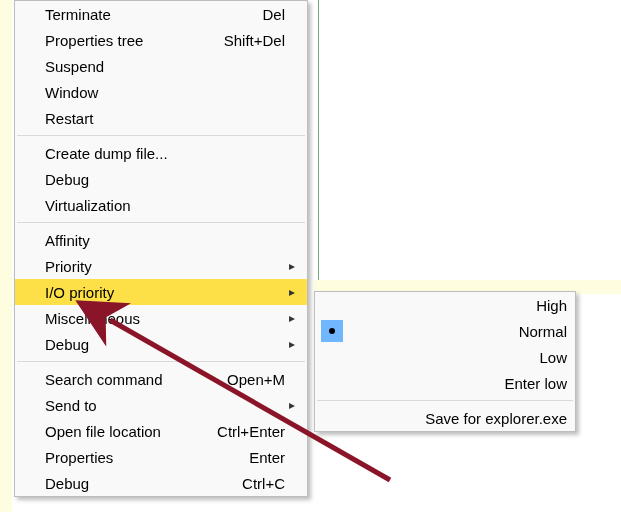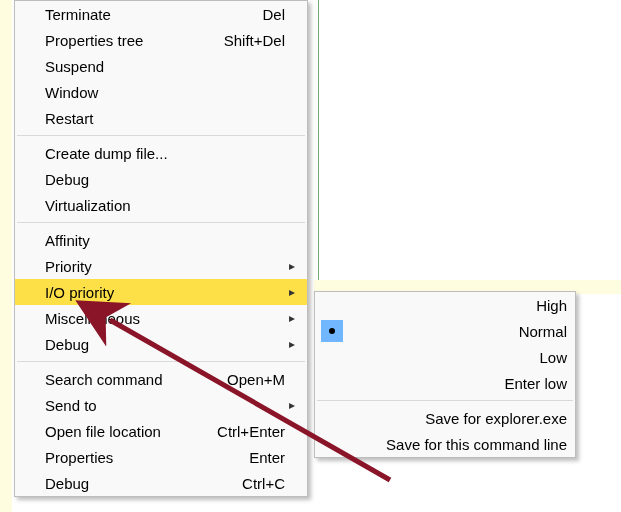--- a/index.html
+++ b/index.html
@@ -133,24 +133,20 @@
       </div>
       <div class="row">
         <span class="radio-col"></span>
         <span class="lbl">Enter low</span>
       </div>
       <div class="sep"></div>
       <div class="row">
         <span class="radio-col"></span>
         <span class="lbl">Save for explorer.exe</span>
       </div>
-      <div class="row">
-        <span class="radio-col"></span>
-        <span class="lbl">Save for this command line</span>
-      </div>
     </div>
 
   <svg class="arrow-svg" width="621" height="512">
     <defs>
       <marker id="ah" markerWidth="12" markerHeight="12" refX="2" refY="5" orient="auto">
         <path d="M0,0 L10,5 L0,10 L3,5 Z" fill="#8a1428"></path>
       </marker>
     </defs>
     <line x1="390" y1="480" x2="110" y2="320" stroke="#8a1428" stroke-width="5" marker-end="url(#ah)"></line>
   </svg>

